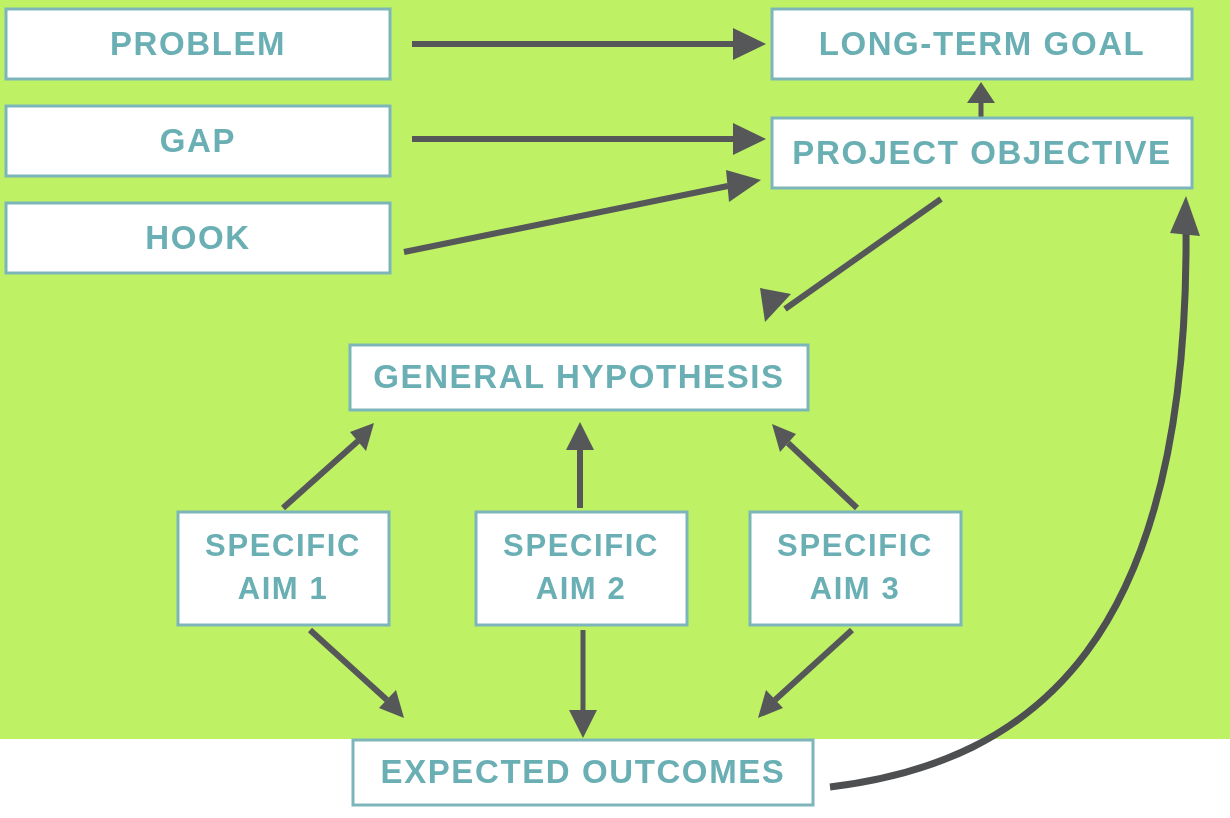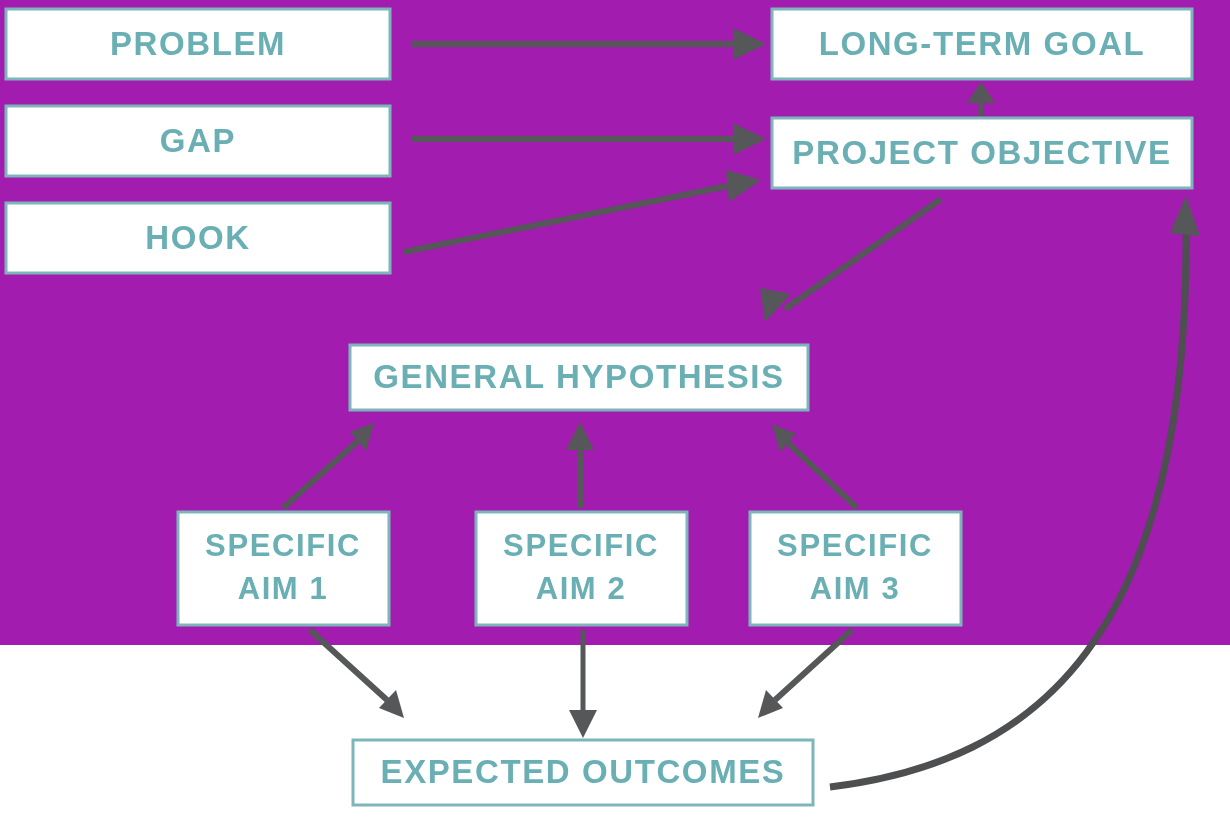--- a/index.html
+++ b/index.html
@@ -10,22 +10,22 @@
   }
   body {
     width: 1230px;
     height: 818px;
     font-family: "Liberation Sans", sans-serif;
     overflow: hidden;
   }
   #diagram-root {
     position: relative;
     width: 1230px;
-    height: 645px;
-    background: #a21caf;
+    height: 739px;
+    background: #bef264;
   }
   svg.diagram-canvas {
     position: absolute;
     top: 0;
     left: 0;
     width: 1230px;
     height: 818px;
     display: block;
   }
   .node-box {

